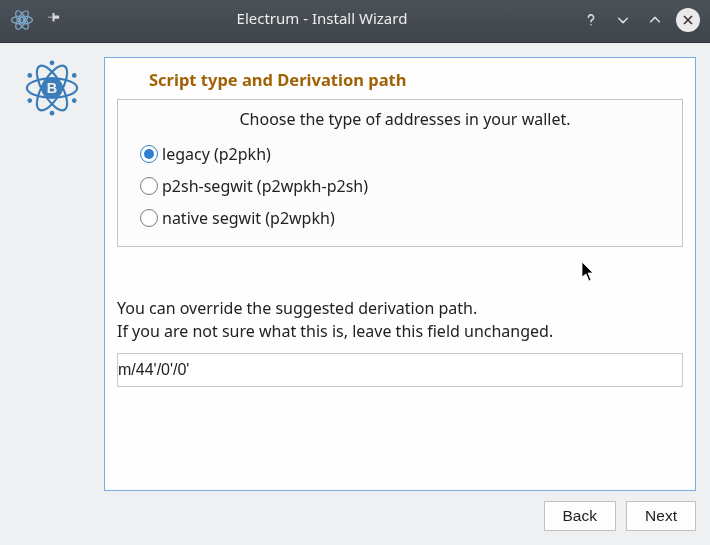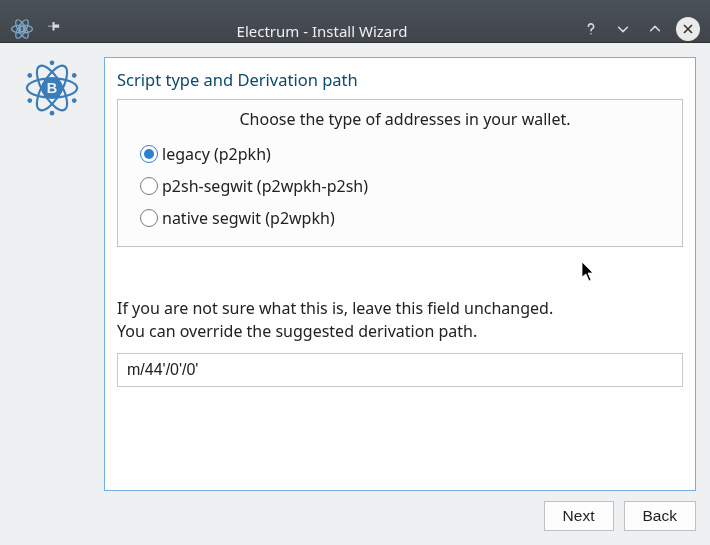--- a/index.html
+++ b/index.html
@@ -4,22 +4,22 @@
   <style>
     * { box-sizing: border-box; margin: 0; padding: 0; }
     html, body { width: 710px; height: 545px; font-family: "Noto Sans", "Segoe UI", sans-serif; background: #000; }
     
     .window { width: 710px; height: 545px; background: #000; display: flex; flex-direction: column; }
     
     .titlebar {
       height: 42px;
       background: linear-gradient(to bottom, #4b5158, #3f454b);
       display: flex;
-      align-items: flex-end;
-      padding: 1px 10px;
+      align-items: flex-start;
+      padding: 8px 10px;
       color: #e8e8e8;
     }
     .titlebar-left { display: flex; align-items: center; gap: 8px; }
     .titlebar-title { flex: 1; text-align: center; font-size: 15px; font-weight: 400; color: #eee; }
     .titlebar-right { display: flex; align-items: center; gap: 10px; }
     .titlebar-icon { width: 24px; height: 24px; display: flex; align-items: center; justify-content: center; }
     .titlebar-btn { width: 22px; height: 22px; display: flex; align-items: center; justify-content: center; color: #ddd; cursor: pointer; }
     .titlebar-close {
       width: 24px; height: 24px; border-radius: 50%;
       background: #eaeaea; color: #333;
@@ -43,21 +43,21 @@
     
     .main-panel {
       flex: 1;
       border: 1px solid #74aee0;
       background: #fefefe;
       padding: 10px 12px 12px 12px;
       display: flex;
       flex-direction: column;
     }
     
-    .panel-heading { font-size: 16.5px; font-weight: normal; color: #0c4a6e; margin-bottom: 8px; }
+    .panel-heading { font-size: 16.5px; font-weight: bold; color: #a16207; margin-bottom: 8px; margin-left: 32px; }
     
     .groupbox {
       border: 1px solid #c4c4c4;
       padding: 8px 10px 12px 20px;
       background: #fcfcfc;
     }
     .group-label { text-align: center; font-size: 16px; color: #222; margin-bottom: 8px; }
     .radio-row { display: flex; align-items: center; gap: 4px; padding: 5px 2px; font-size: 16px; color: #222; cursor: pointer; }
     .radio {
       width: 18px; height: 18px; border-radius: 50%;
@@ -73,21 +73,21 @@
     
     .spacer { flex: 0 0 50px; }
     
     .hint { font-size: 16px; color: #222; line-height: 1.45; }
     
     .path-input {
       width: 100%;
       margin-top: 10px;
       border: 1px solid #c8c8c8;
       background: #fff;
-      padding: 7px 9px;
+      padding: 7px 0;
       font-size: 16px;
       color: #222;
       outline: none;
     }
     
     .button-row {
       display: flex;
       justify-content: flex-end;
       gap: 10px;
       padding: 10px 0 0 0;
@@ -195,32 +195,32 @@
           </label>
           <label class="radio-row">
             <span class="radio"></span>
             <span>native segwit (p2wpkh)</span>
           </label>
         </div>
 
         <div class="spacer"></div>
 
         <div class="hint">
+          <div>You can override the suggested derivation path.</div>
           <div>If you are not sure what this is, leave this field unchanged.</div>
-          <div>You can override the suggested derivation path.</div>
         </div>
 
         <input class="path-input" type="text" value="m/44'/0'/0'" style="">
       </div>
 
     </div>
 
     <div class="button-row">
+      <button class="btn">Back</button>
       <button class="btn">Next</button>
-      <button class="btn">Back</button>
     </div>
   </div>
 
   <svg class="cursor-arrow" width="14" height="20" viewBox="0 0 14 20">
     <path d="M0 0 L0 15 L4 12 L7 19 L9 18 L6 11 L11 11 Z" fill="#000" stroke="#fff" stroke-width="0.8"></path>
   </svg>
 
 </div>
 
 </body></html>

